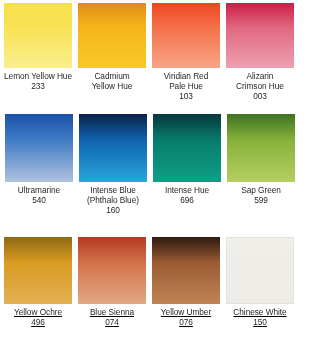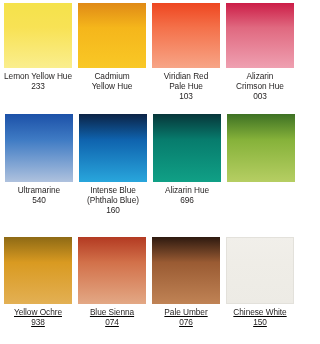--- a/index.html
+++ b/index.html
@@ -124,53 +124,57 @@
       <span class="swatch-caption">
         <span class="swatch-name">Intense Blue
 (Phthalo Blue)</span>
         <span class="swatch-code">160</span>
       </span>
     </div>
 
     <div class="swatch-cell">
       <span class="swatch-chip" style="background: linear-gradient(rgb(7, 54, 58) 0%, rgb(7, 124, 109) 38%, rgb(16, 160, 134) 100%);"></span>
       <span class="swatch-caption">
-        <span class="swatch-name">Alizarin Hue</span>
+        <span class="swatch-name">Intense Hue</span>
         <span class="swatch-code">696</span>
       </span>
     </div>
 
     <div class="swatch-cell">
       <span class="swatch-chip" style="background: linear-gradient(rgb(62, 113, 36) 0%, rgb(134, 178, 58) 38%, rgb(182, 206, 99) 100%);"></span>
+      <span class="swatch-caption">
+        <span class="swatch-name">Sap Green</span>
+        <span class="swatch-code">599</span>
+      </span>
     </div>
 
   </div>
 
   <div class="swatch-row row-3">
 
     <div class="swatch-cell">
       <span class="swatch-chip" style="background: linear-gradient(rgb(142, 106, 21) 0%, rgb(217, 154, 33) 38%, rgb(227, 176, 84) 100%);"></span>
       <span class="swatch-caption">
         <span class="swatch-name">Yellow Ochre</span>
-        <span class="swatch-code">938</span>
+        <span class="swatch-code">496</span>
       </span>
     </div>
 
     <div class="swatch-cell">
       <span class="swatch-chip" style="background: linear-gradient(rgb(179, 58, 34) 0%, rgb(210, 113, 74) 38%, rgb(227, 168, 133) 100%);"></span>
       <span class="swatch-caption">
         <span class="swatch-name">Blue Sienna</span>
         <span class="swatch-code">074</span>
       </span>
     </div>
 
     <div class="swatch-cell">
       <span class="swatch-chip" style="background: linear-gradient(rgb(46, 26, 16) 0%, rgb(154, 91, 51) 38%, rgb(192, 131, 85) 100%);"></span>
       <span class="swatch-caption">
-        <span class="swatch-name">Pale Umber</span>
+        <span class="swatch-name">Yellow Umber</span>
         <span class="swatch-code">076</span>
       </span>
     </div>
 
     <div class="swatch-cell">
       <span class="swatch-chip chip-white" style="background: linear-gradient(rgb(241, 239, 234) 0%, rgb(239, 237, 231) 38%, rgb(237, 235, 229) 100%);"></span>
       <span class="swatch-caption">
         <span class="swatch-name">Chinese White</span>
         <span class="swatch-code">150</span>
       </span>

